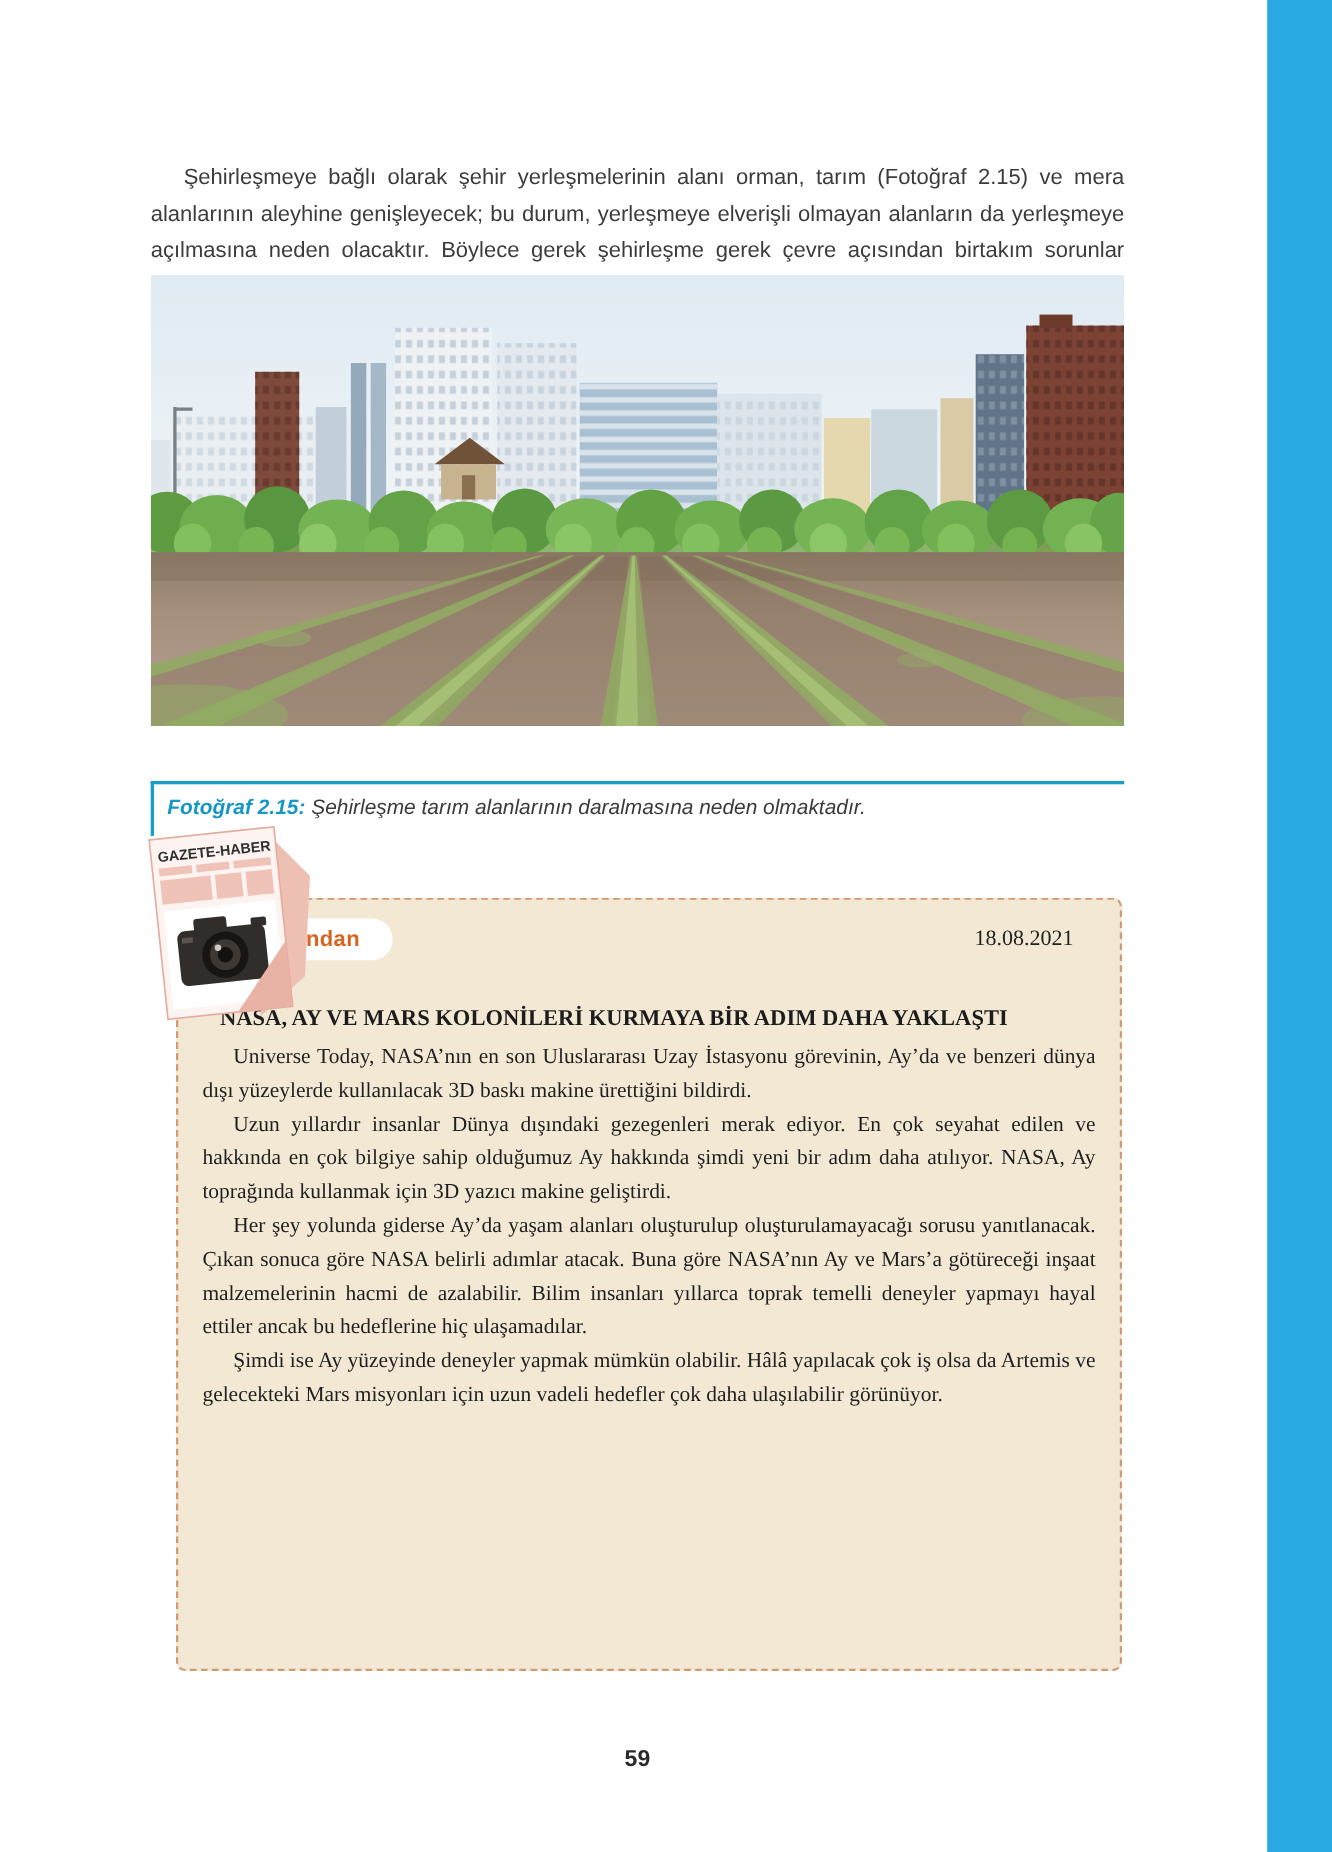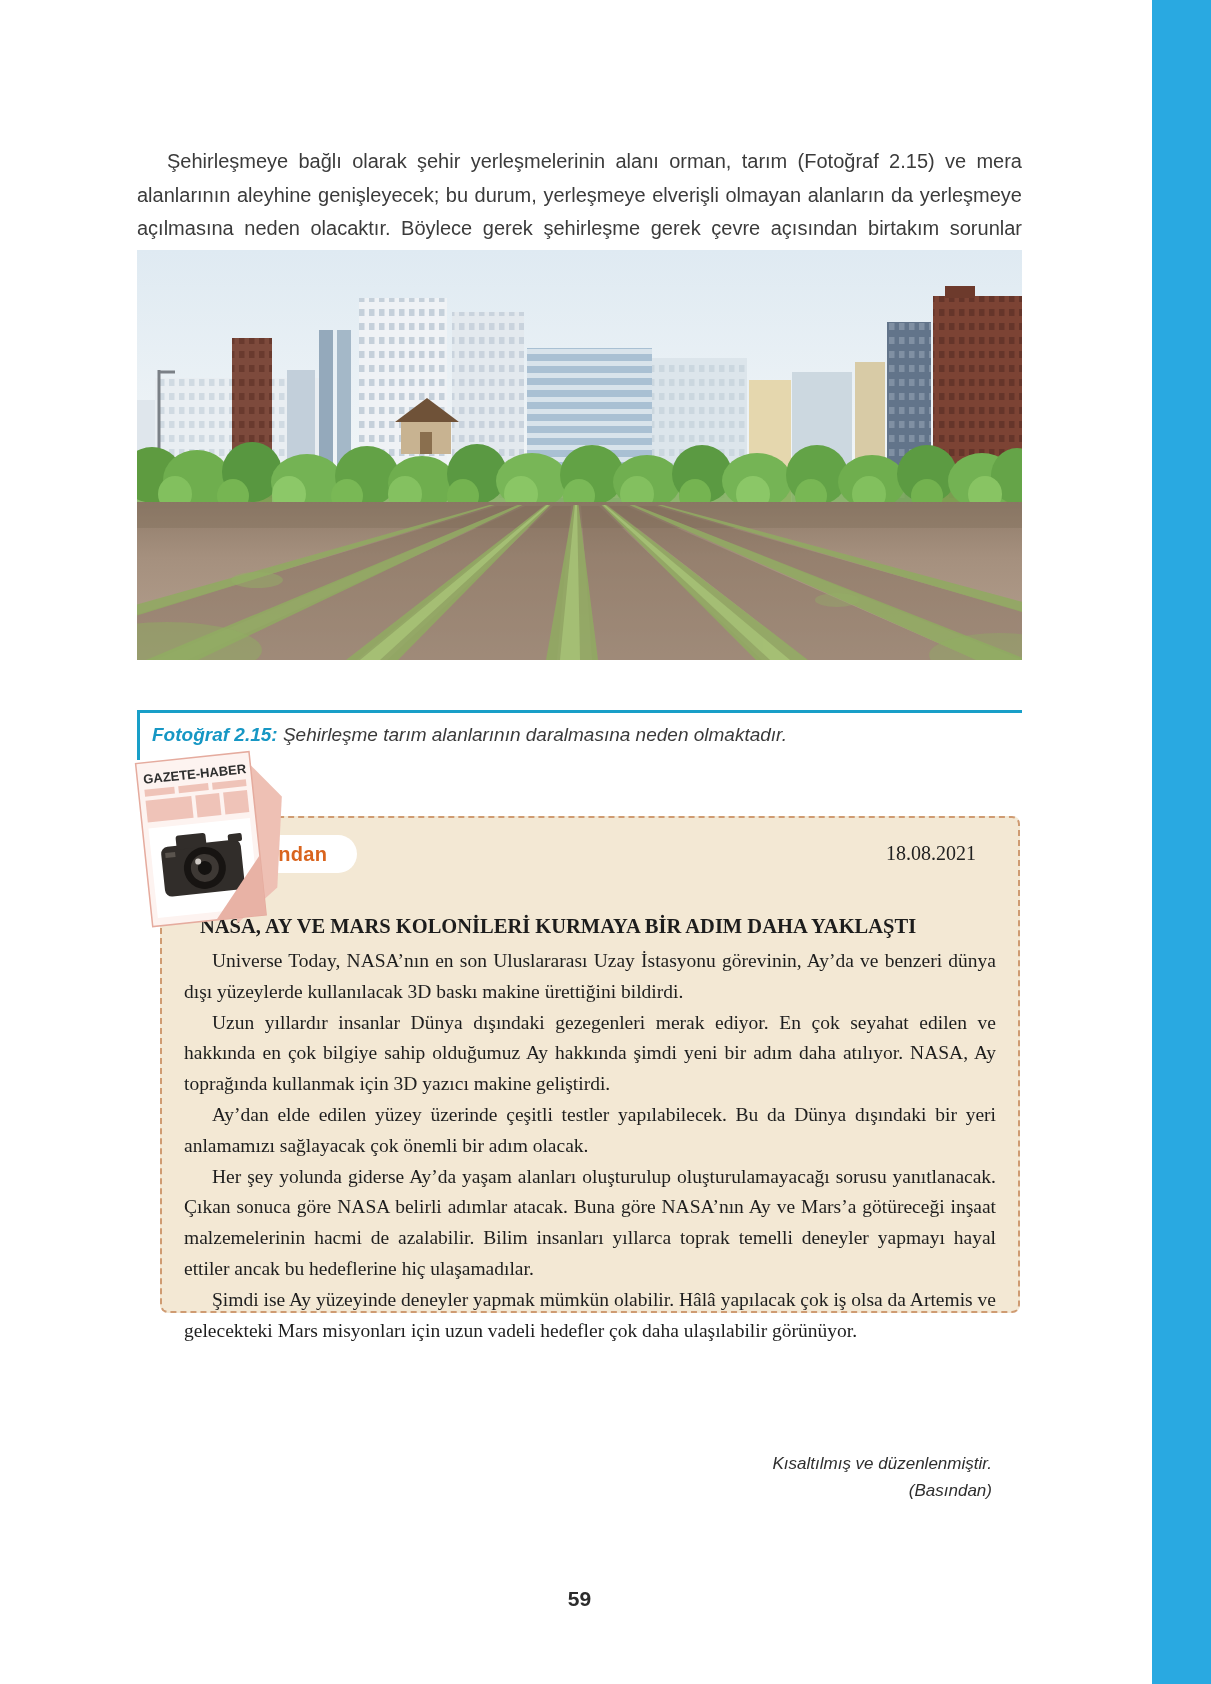--- a/index.html
+++ b/index.html
@@ -18,21 +18,21 @@
   .photo-wrap svg{display:block;}
 
   .caption{
     position:absolute;left:137px;top:710px;width:885px;box-sizing:border-box;
     border-top:3px solid #189fc8;border-left:3px solid #189fc8;
     padding:11px 0 14px 12px;font-style:italic;font-size:19px;color:#3a3a3a;
   }
   .caption .cap-label{color:#1697c4;font-weight:bold;font-style:italic;}
 
   .press-box{
-    position:absolute;left:160px;top:816px;width:860px;height:497px;box-sizing:border-box;
+    position:absolute;left:160px;top:816px;width:860px;height:703px;box-sizing:border-box;
     background:#f3e8d4;border:2px dashed #cf9b72;border-radius:8px;z-index:1;
   }
   .press-tag{
     position:absolute;left:205px;top:835px;width:152px;height:38px;z-index:2;
     background:#ffffff;border-radius:19px;display:flex;align-items:center;justify-content:center;
     font-weight:bold;font-size:20px;color:#d9641e;letter-spacing:.3px;
   }
   .news-icon{position:absolute;left:130px;top:742px;width:165px;height:200px;z-index:3;}
 
   .press-date{
@@ -222,27 +222,22 @@
 <div class="caption">
   <span class="cap-label">Fotoğraf 2.15:</span><span> Şehirleşme tarım alanlarının daralmasına neden olmaktadır.</span>
 </div>
 
 <div class="press-box">
   <div class="press-date">18.08.2021</div>
   <h3 class="press-headline">NASA, AY VE MARS KOLONİLERİ KURMAYA BİR ADIM DAHA YAKLAŞTI</h3>
   <div class="press-body">
     <p>Universe Today, NASA’nın en son Uluslararası Uzay İstasyonu görevinin, Ay’da ve benzeri dünya dışı yüzeylerde kullanılacak 3D baskı makine ürettiğini bildirdi.</p>
     <p>Uzun yıllardır insanlar Dünya dışındaki gezegenleri merak ediyor. En çok seyahat edilen ve hakkında en çok bilgiye sahip olduğumuz Ay hakkında şimdi yeni bir adım daha atılıyor. NASA, Ay toprağında kullanmak için 3D yazıcı makine geliştirdi.</p>
-    <p>Ay’dan elde edilen yüzey üzerinde çeşitli testler yapılabilecek. Bu da Dünya dışındaki bir yeri anlamamızı sağlayacak çok önemli bir adım olacak.</p>
     <p>Her şey yolunda giderse Ay’da yaşam alanları oluşturulup oluşturulamayacağı sorusu yanıtlanacak. Çıkan sonuca göre NASA belirli adımlar atacak. Buna göre NASA’nın Ay ve Mars’a götüreceği inşaat malzemelerinin hacmi de azalabilir. Bilim insanları yıllarca toprak temelli deneyler yapmayı hayal ettiler ancak bu hedeflerine hiç ulaşamadılar.</p>
     <p>Şimdi ise Ay yüzeyinde deneyler yapmak mümkün olabilir. Hâlâ yapılacak çok iş olsa da Artemis ve gelecekteki Mars misyonları için uzun vadeli hedefler çok daha ulaşılabilir görünüyor.</p>
-  </div>
-  <div class="press-attrib">
-    <div>Kısaltılmış ve düzenlenmiştir.</div>
-    <div>(Basından)</div>
   </div>
 </div>
 
 <div class="press-tag">Basından</div>
 
 <div class="news-icon">
   <svg width="165" height="200" viewBox="0 0 165 200" xmlns="http://www.w3.org/2000/svg">
     <g transform="rotate(-6 82 98)">
       <polygon points="122,20 156,62 142,152 98,184" fill="#eec0b4"></polygon>
       <rect x="14" y="14" width="114" height="164" fill="#fdf3f0" stroke="#e5ab9e" stroke-width="1.5"></rect>

